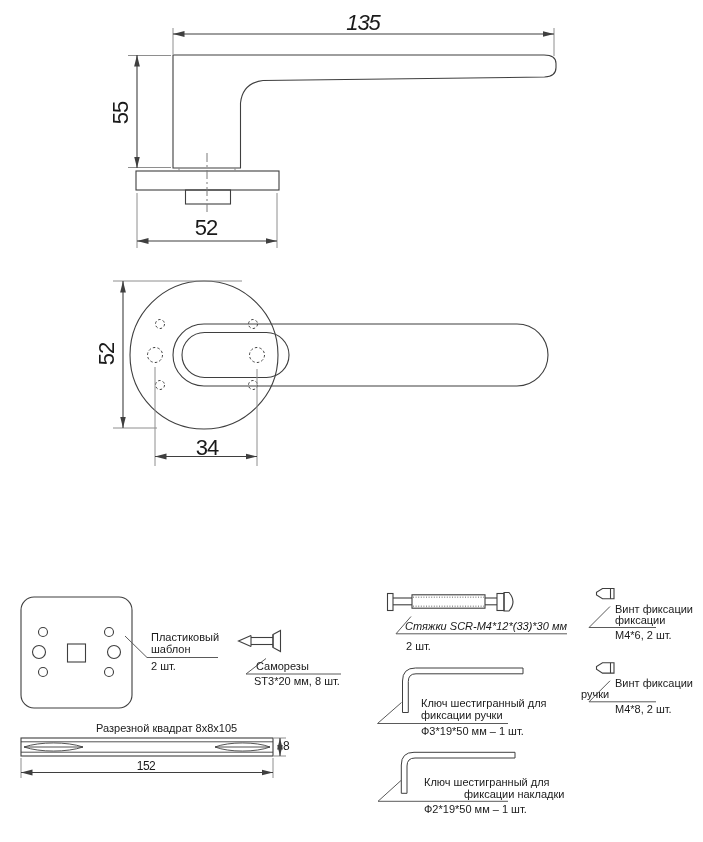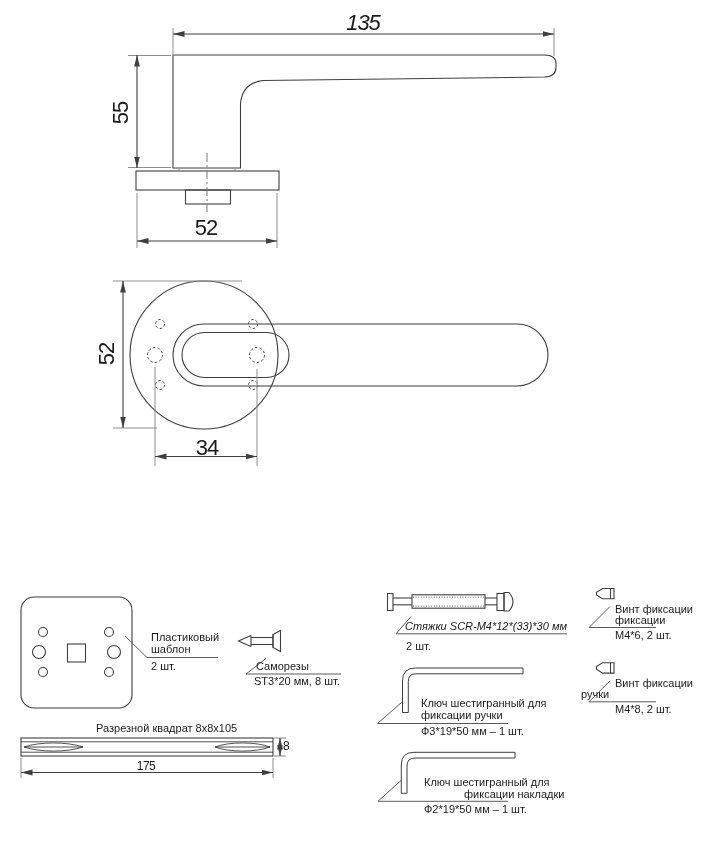--- a/index.html
+++ b/index.html
@@ -164,21 +164,21 @@
 <span class="t dim ctr" style="left:207px;top:436px;">34</span>
 
 <span class="t lbl" style="left:151px;top:632px;">Пластиковый</span>
 <span class="t lbl" style="left:151px;top:644px;">шаблон</span>
 <span class="t lbl" style="left:151px;top:661px;">2 шт.</span>
 
 <span class="t lbl" style="left:256px;top:661px;text-align:right;">Саморезы</span>
 <span class="t lbl" style="left:254px;top:676px;">ST3*20 мм, 8 шт.</span>
 
 <span class="t lbl" style="left:96px;top:723px;">Разрезной квадрат 8x8x105</span>
-<span class="t sm ctr" style="left:146px;top:760px;">175</span>
+<span class="t sm ctr" style="left:146px;top:760px;">152</span>
 <span class="t sm" style="left:283px;top:740px;">8</span>
 
 <span class="t lbl" style="left:405px;top:621px;font-style:italic;">Стяжки SCR-M4*12*(33)*30 мм</span>
 <span class="t lbl" style="left:406px;top:641px;">2 шт.</span>
 
 <span class="t lbl" style="left:615px;top:604px;">Винт фиксации</span>
 <span class="t lbl" style="left:615px;top:615px;">фиксации</span>
 <span class="t lbl" style="left:615px;top:630px;">M4*6, 2 шт.</span>
 
 <span class="t lbl" style="left:615px;top:678px;">Винт фиксации</span>

